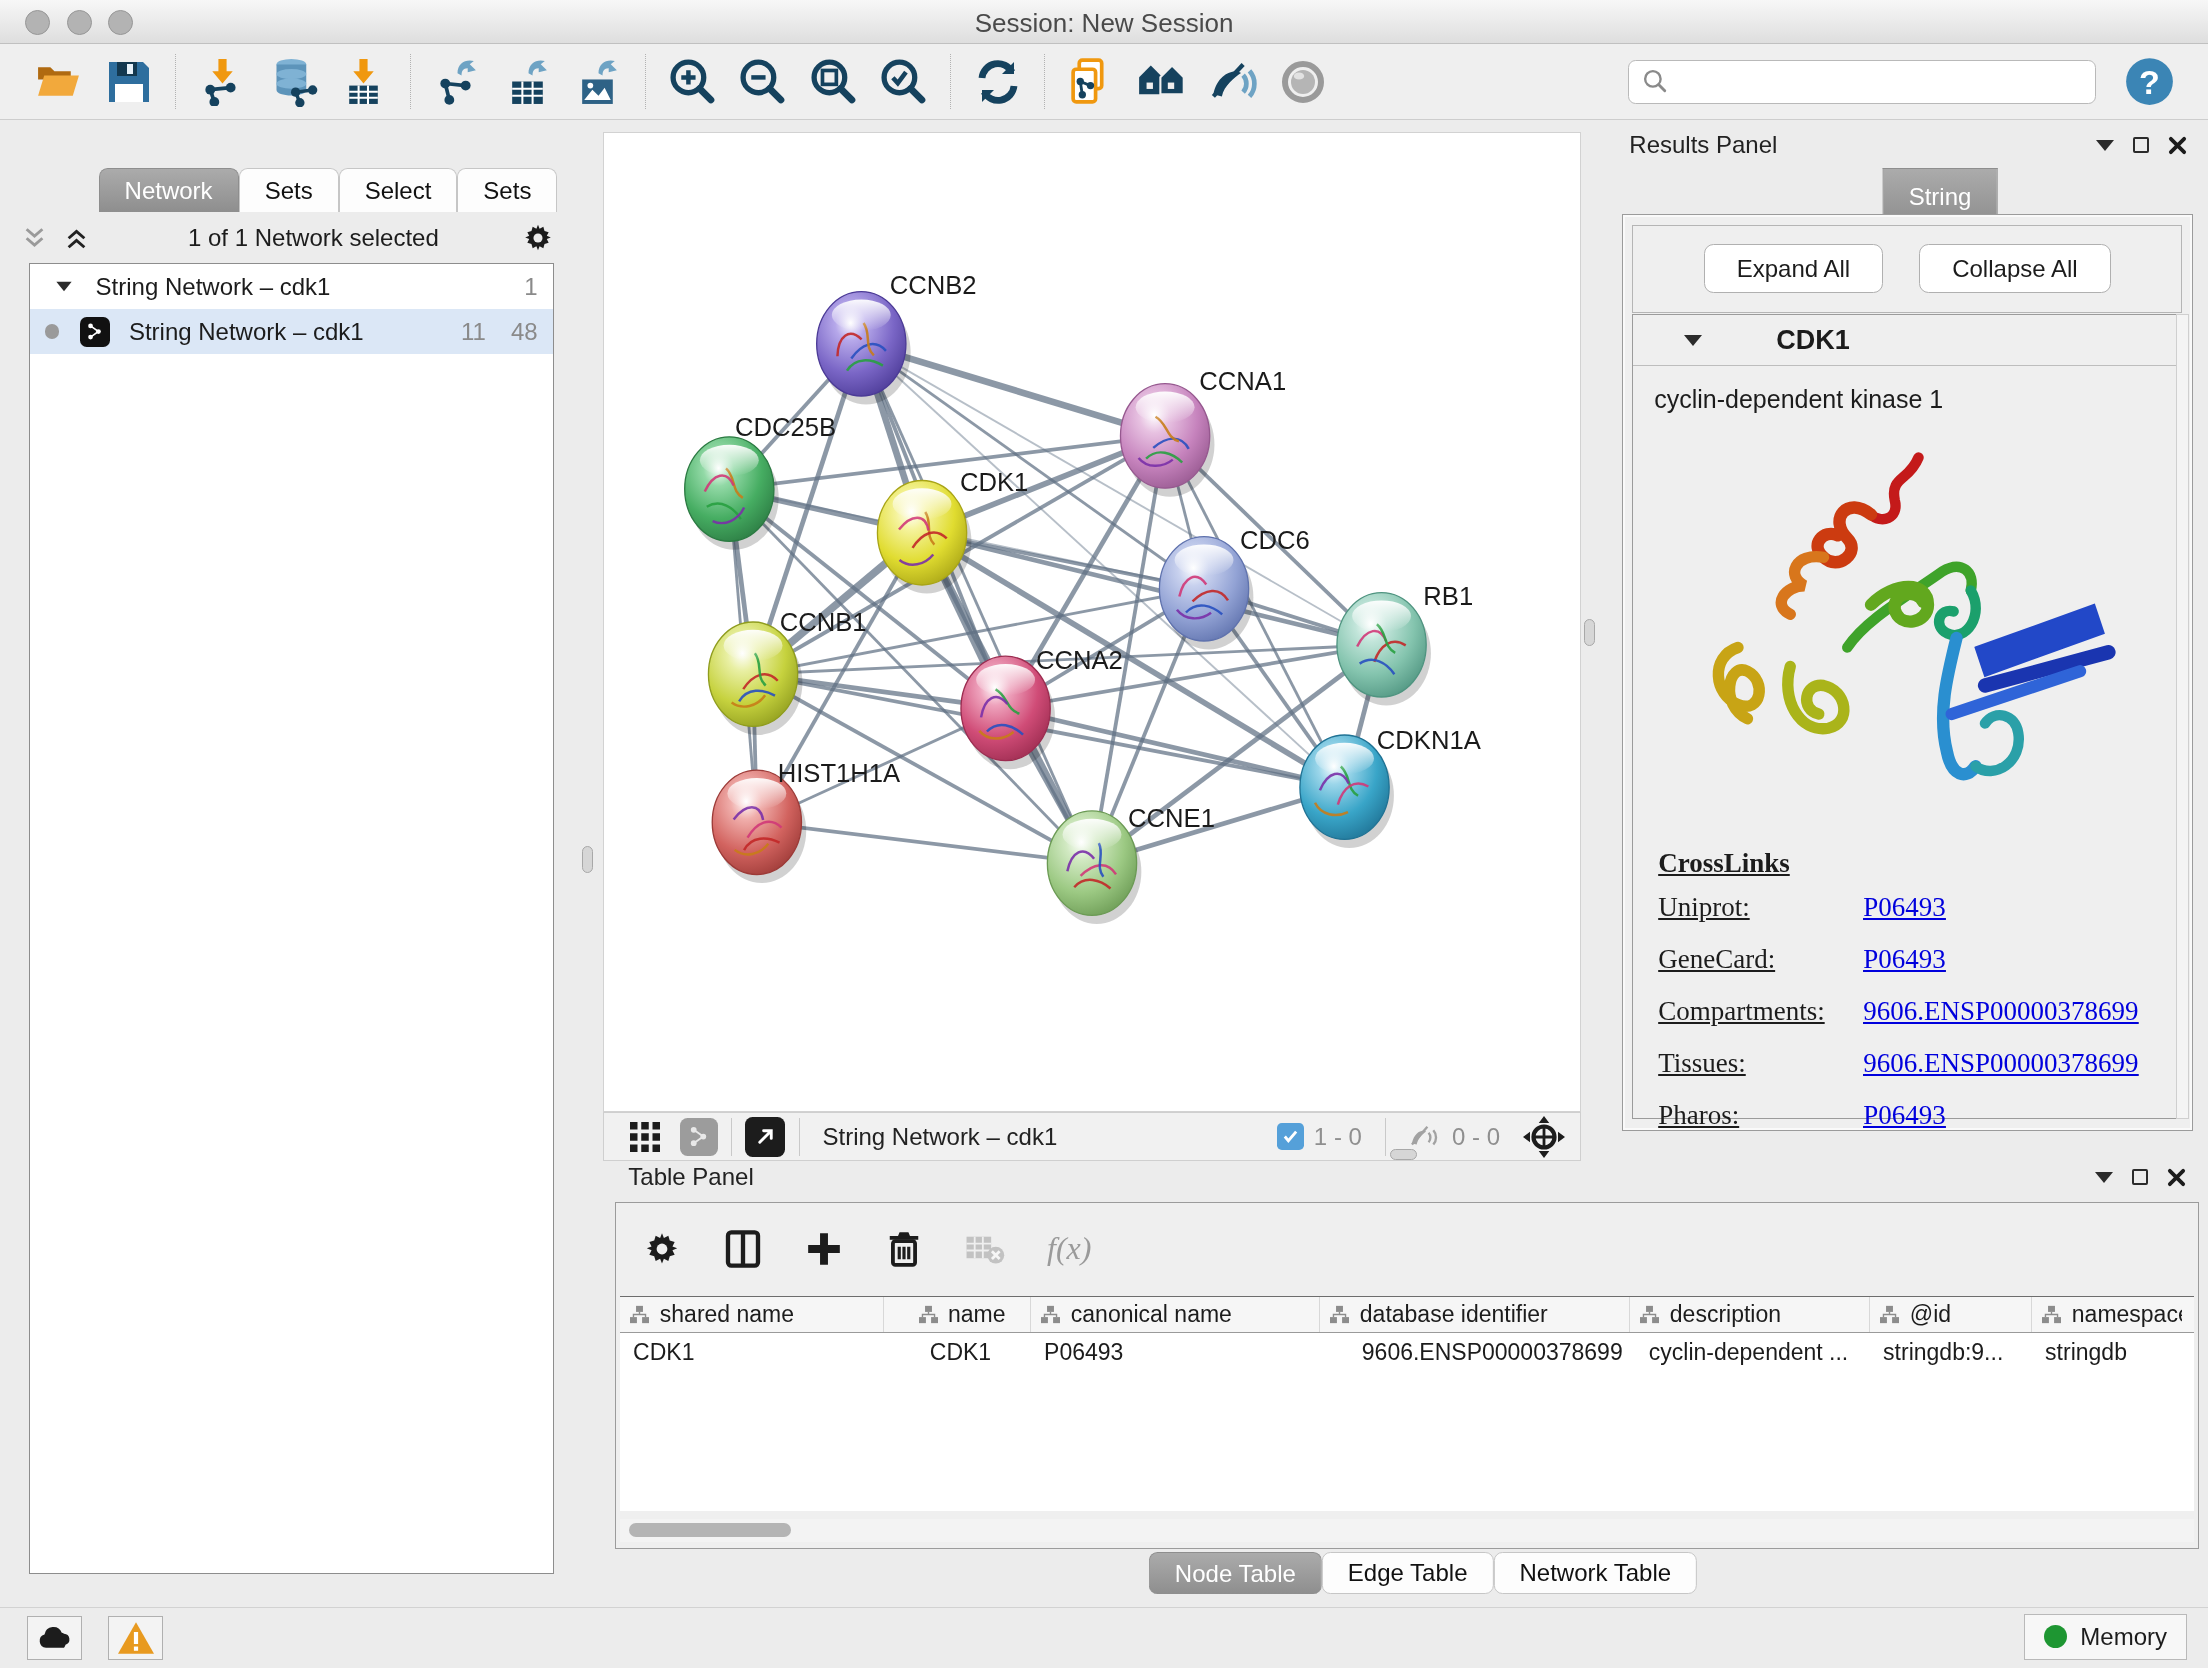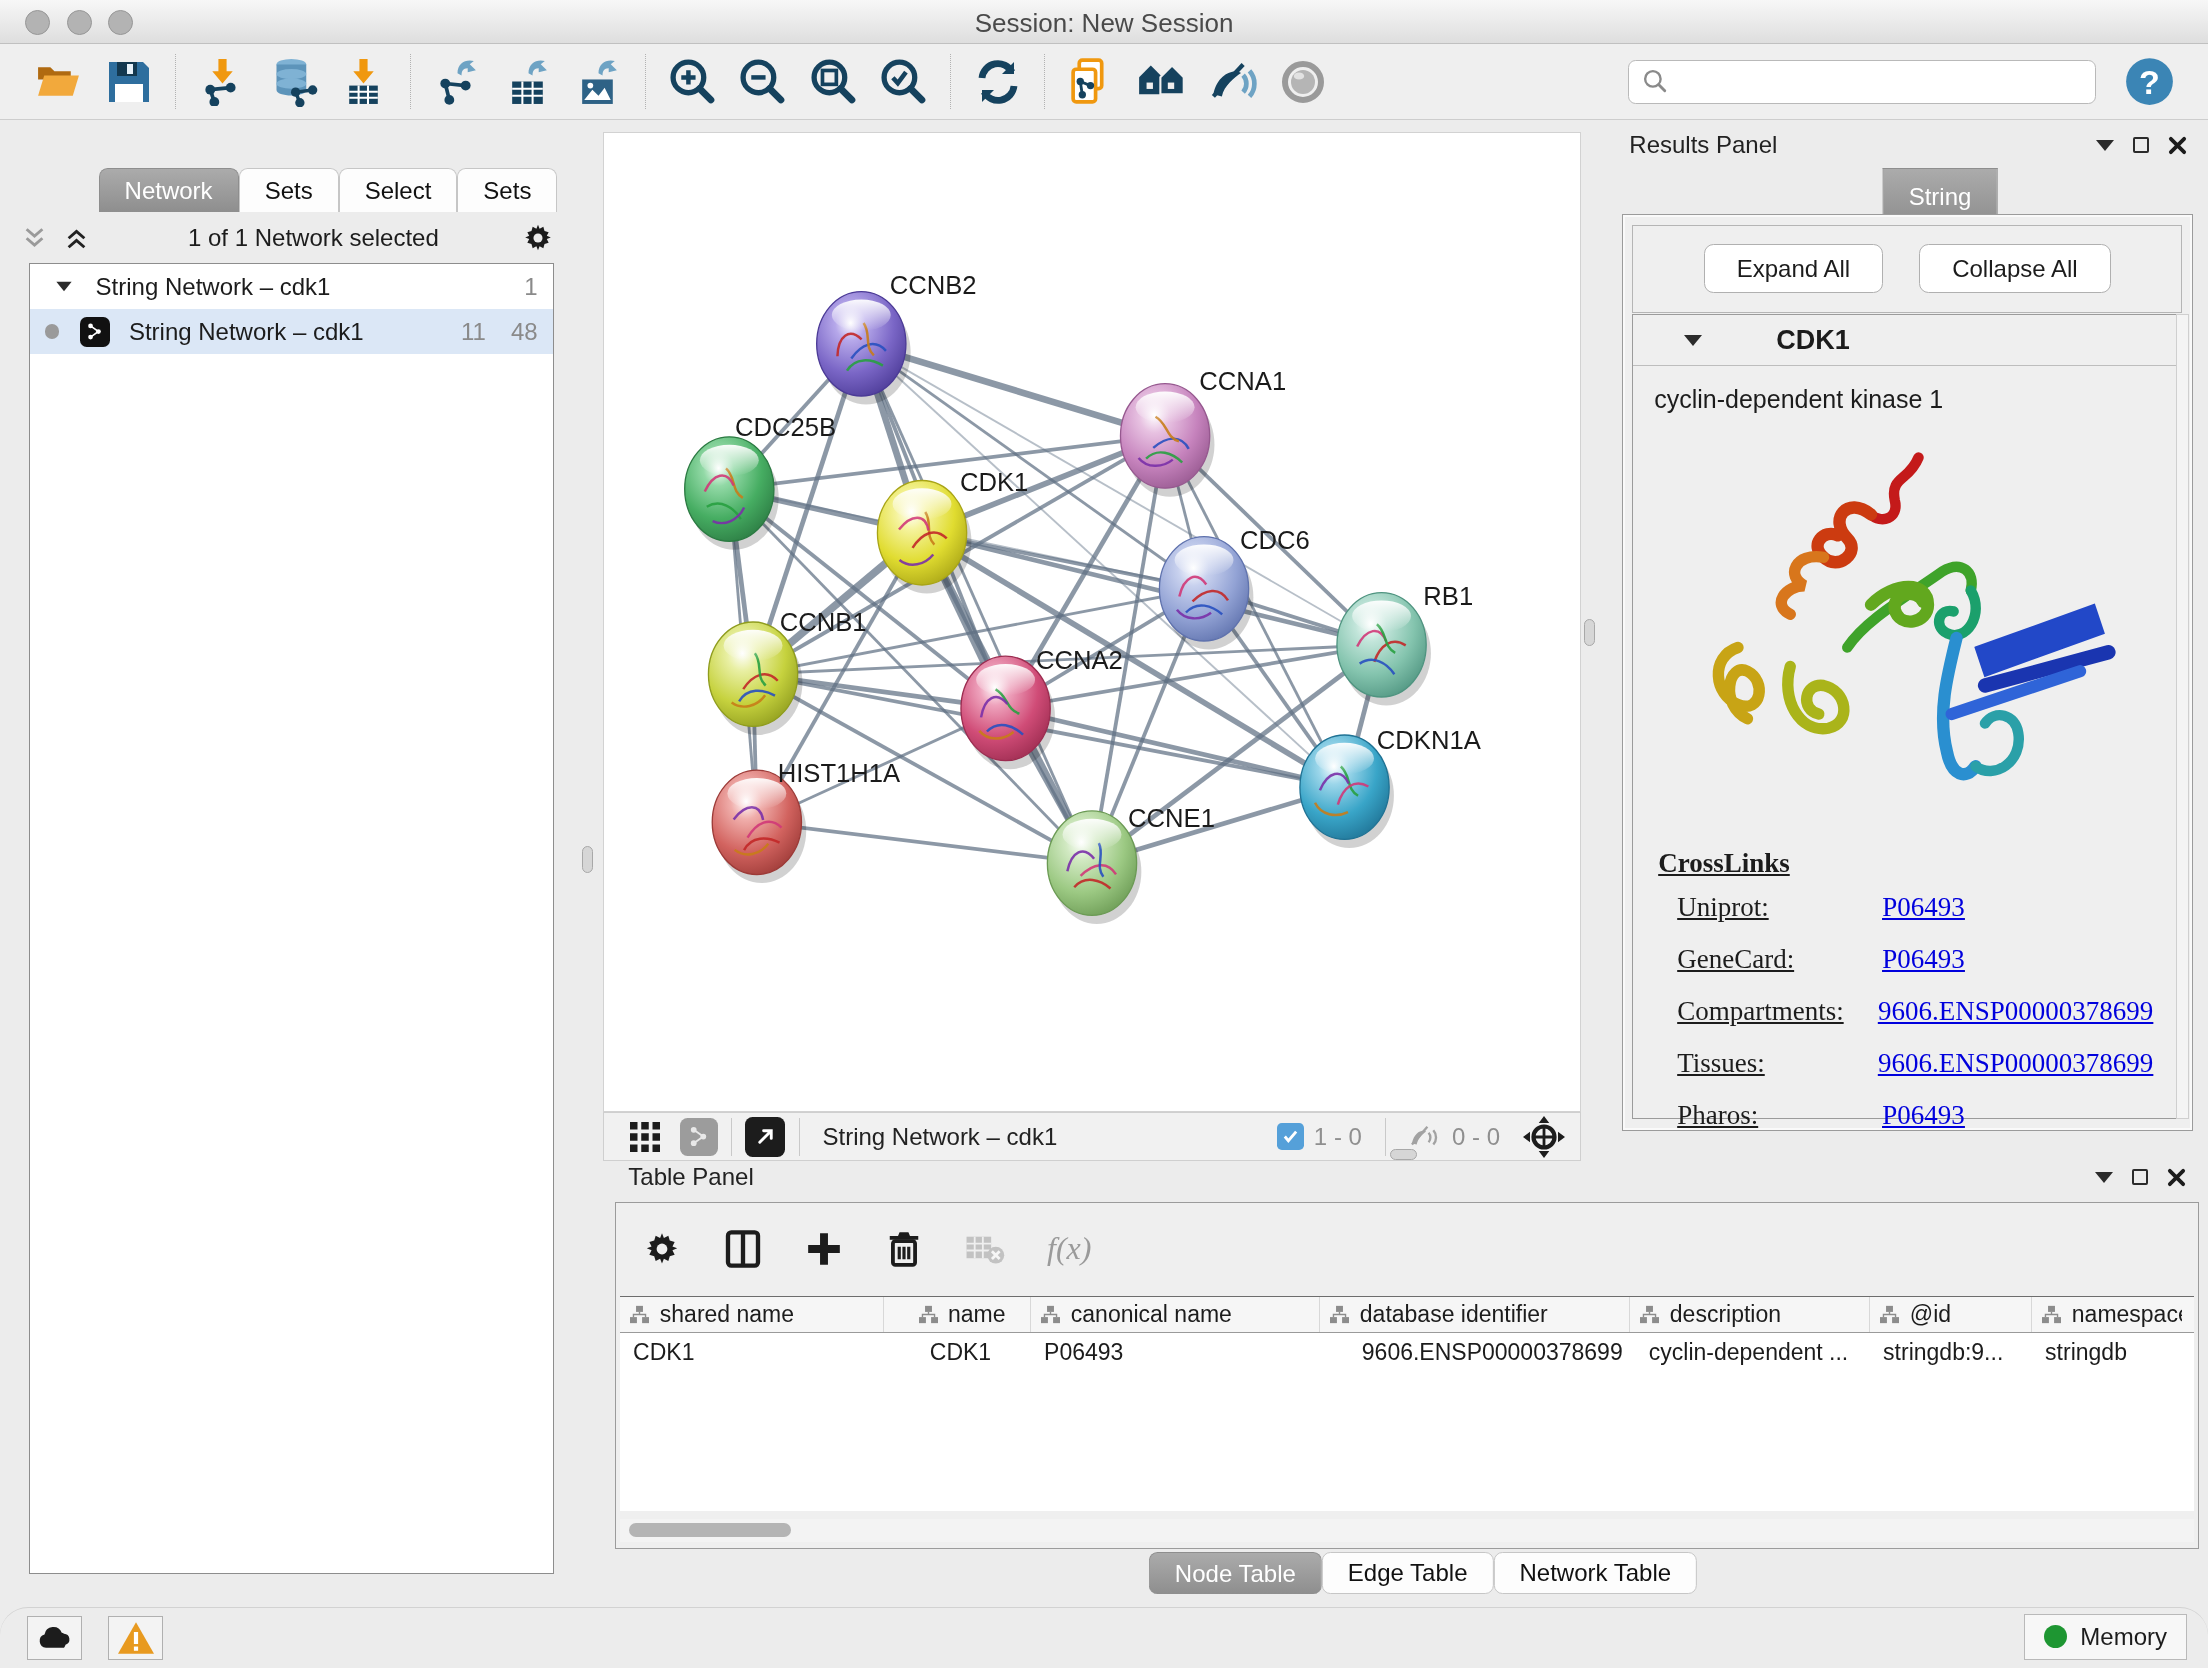--- a/index.html
+++ b/index.html
@@ -71,21 +71,21 @@
     font-size:24px; display:flex; align-items:center; }
   #rp-section { position:absolute; left:9.5px; top:99px; width:550px; height:805px; border:1px solid #9b9b9b; background:#efefef;}
   #rp-sec-head { height:51px; border-bottom:1px solid #bdbdbd; display:flex; align-items:center; }
   #rp-sec-head .tri-down { margin-left:51px; }
   #rp-sec-title { font-size:27px; font-weight:bold; margin-left:74px; }
   #rp-desc { font-size:25px; margin:19px 0 0 21px; }
   #protein-img { position:absolute; left:38px; top:114px; }
   #crosslinks { position:absolute; left:25px; top:533px; width:495px; font-family:"Liberation Serif", serif; font-size:27px;text-decoration:underline;}
   #crosslinks .clx-title { font-weight:bold; margin-bottom:13.3px; }
   .clx-row { display:flex; margin-bottom:21px; }
-  .clx-row .lbl { width:205px; margin-left:19px; }
+  .clx-row .lbl { width:205px; }
   .clx-row .val { color:#0000dd; text-decoration:underline; }
   #rp-scroll { position:absolute; right:2.9px; top:99px; width:13.3px; height:805px; background:#f4f4f4; border:1px solid #cfcfcf;}
 
   
   #table-panel { position:absolute; left:615px; top:1158px; width:1584px; height:442px; }
   #tp-box { position:absolute; left:0; top:44px; width:1584px; height:347px; background:#efefef; border:1px solid #9b9b9b; }
   #tp-toolbar { height:91px; display:flex; align-items:center; padding-left:27px; gap:42px; }
   #tp-fx { font-family:"Liberation Serif", serif; font-style:italic; font-size:32px; color:#9a9a9a; }
   #tp-table { position:absolute; left:3.8px; top:93px; width:1574px; height:215px; background:#fff; border-top:1.9px solid #6d6d6d;}
   .tp-hrow { display:flex; height:36px; background:#f6f6f6; border-bottom:1px solid #9a9a9a; }
@@ -94,21 +94,21 @@
   .tp-hcell span { overflow:hidden; }
   .tp-drow { display:flex; height:38px; align-items:center; }
   .tp-dcell { font-size:23px; padding-left:13.3px; overflow:hidden; white-space:nowrap; flex:none;}
   #tp-scroll { position:absolute; left:3.8px; top:316px; width:1574px; height:23px; background:#f3f3f3; }
   #tp-thumb { position:absolute; left:9.5px; top:3.8px; width:162px; height:14.3px; border-radius:7.6px; background:#b4b4b4; }
   #tp-tabs { position:absolute; left:50%; transform:translateX(-50%); top:394px; display:flex; }
   #tp-tabs .tab { border-radius:8.6px; border-bottom:1px solid #c6c6c6; height:42px;}
   #tp-tabs .tab.active{ border-bottom:none; }
 
   
-  #status-bar { position:absolute; left:0; top:1607px; width:2208px; height:61px; background:#ececec; border-top:1px solid #d2d2d2;border-radius:28px;}
+  #status-bar { position:absolute; left:0; top:1607px; width:2208px; height:61px; background:#ececec; border-top:1px solid #d2d2d2;}
   .sb-btn { position:absolute; top:7.6px; width:55px; height:44px; background:#f3f3f3; border:1.9px solid #b0b0b0;
     display:flex; align-items:center; justify-content:center; }
   #memory-btn { position:absolute; right:21px; top:5.7px; height:46px; padding:0 19px; background:#f7f7f7;
     border:1.9px solid #b9b9b9; display:flex; align-items:center; gap:13.3px; font-size:24px; }
   #memory-dot { width:23px; height:23px; border-radius:50%; background:#1e9632; }
 
   .splitter-v { position:absolute; width:10.5px; height:27px; border-radius:5.7px; background:#d6d6d6; border:1px solid #a8a8a8; }
   .splitter-h { position:absolute; width:27px; height:10.5px; border-radius:5.7px; background:#d6d6d6; border:1px solid #a8a8a8; }
 </style>
 </head>

